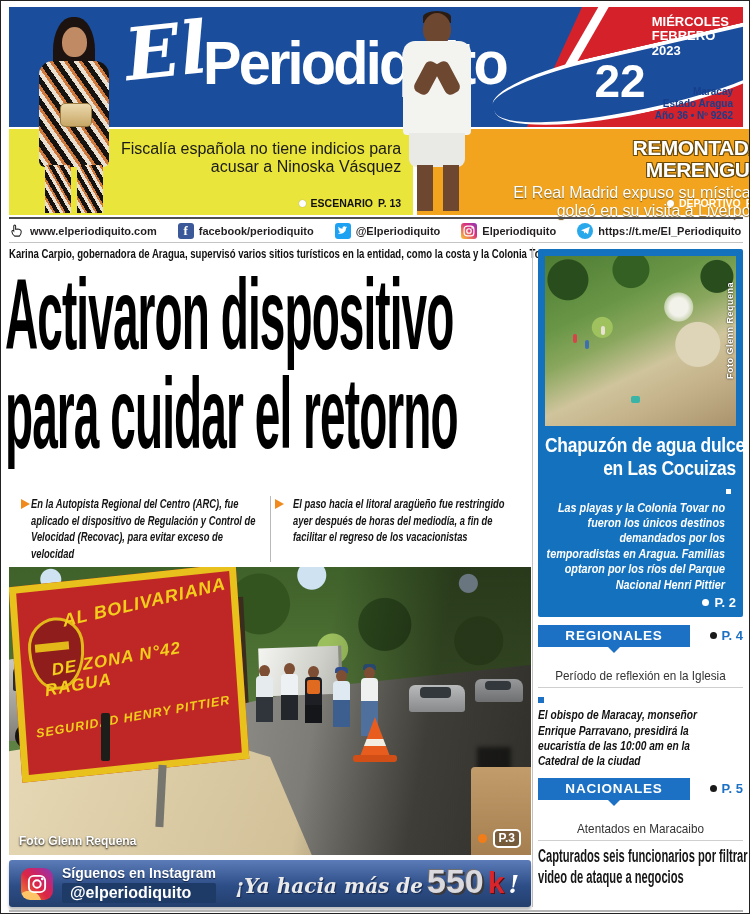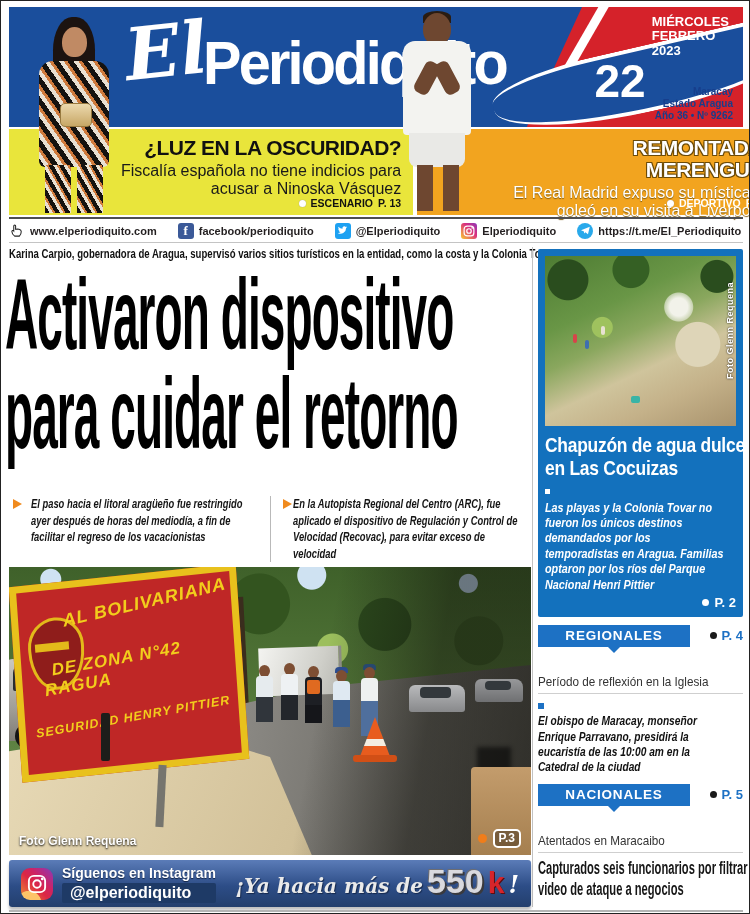--- a/index.html
+++ b/index.html
@@ -144,21 +144,21 @@
   .cone-base{position:absolute;left:344px;top:188px;width:44px;height:7px;background:#d14f16;border-radius:3px;}
   .credit{position:absolute;left:10px;bottom:7px;color:#fff;font-size:12px;font-weight:bold;text-shadow:0 1px 2px #000;}
   .pbadge{position:absolute;right:10px;bottom:7px;display:flex;align-items:center;gap:6px;}
   .pbadge .dot{width:9px;height:9px;background:#f07d1a;}
   .pbadge-box{border:2px solid #fff;border-radius:5px;padding:0 4px 1px 4px;color:#fff;font-size:12px;font-weight:bold;
               background:rgba(0,0,0,.3);}
 
   
   .vdivider{position:absolute;left:531px;top:246px;width:1px;height:660px;background:#c2c2c2;}
   .rightcol{position:absolute;left:537px;top:248px;width:205px;}
-  .featurebox{background:#1371bd;padding:7px;box-sizing:border-box;border-radius:2px;}
+  .featurebox{background:#1371bd;padding:7px;box-sizing:border-box;border-radius:2px;text-align:right;}
   .f-photo{position:relative;height:170px;overflow:hidden;background:
     radial-gradient(circle at 70% 30%,#f2f2ea 0 9px,rgba(242,242,234,.6) 14px,transparent 15px),
     radial-gradient(circle at 80% 52%,#ded5b8 0 22px,transparent 23px),
     radial-gradient(circle at 12% 14%,#2a4d1e 0 20px,transparent 21px),
     radial-gradient(circle at 45% 8%,#356024 0 18px,transparent 19px),
     radial-gradient(circle at 90% 12%,#2a4d1e 0 16px,transparent 17px),
     radial-gradient(circle at 30% 42%,#9fc25e 0 10px,transparent 11px),
     linear-gradient(155deg,#4e7c33 0%,#699646 30%,#8aa75e 45%,#cfc49c 62%,#c4b189 78%,#a9936d 100%);}
   .f-credit{position:absolute;right:1px;top:26px;writing-mode:vertical-rl;transform:rotate(180deg);
             color:#fff;font-size:9px;font-weight:bold;letter-spacing:.5px;text-shadow:0 0 2px #000;}
@@ -169,21 +169,21 @@
   .f-page{display:flex;justify-content:flex-end;align-items:center;gap:6px;color:#fff;
           font-weight:bold;font-size:13px;margin-top:2px;}
   .f-page .dot{width:7px;height:7px;background:#fff;}
   .sec-row{display:flex;align-items:center;margin-top:8px;}
   .sec-bar{position:relative;width:152px;background:#1d71c4;color:#fff;text-align:center;
            font-size:13.5px;font-weight:bold;letter-spacing:.8px;padding:3px 0 4px;}
   .sec-bar::after{content:"";position:absolute;left:50%;bottom:-6px;margin-left:-6px;
                   border:6px solid transparent;border-top-color:#1d71c4;border-bottom:none;}
   .sec-page{margin-left:auto;display:flex;align-items:center;gap:5px;color:#1d71c4;font-weight:bold;font-size:13px;}
   .sec-page .dot{width:7px;height:7px;background:#1a1a1a;}
-  .rkicker{margin-top:27px;font-size:13px;color:#333;}
+  .rkicker{margin-top:21px;font-size:13px;color:#333;text-align:center;}
   .rule{height:1px;background:#cfcfcf;margin:4px 0 5px;}
   .rhead-lg{font-weight:bold;color:#0b0b0b;font-size:23px;line-height:1.08;letter-spacing:-.3px;}
   .rhead-md{font-weight:bold;color:#161616;font-size:18px;line-height:1.18;}
   .rsub{margin-top:5px;font-size:12px;font-style:italic;font-weight:bold;color:#111;line-height:1.28;}
   .rsub .sq{display:inline-block;width:6px;height:6px;background:#1d71c4;margin-right:5px;vertical-align:1px;}
 
   
   .banner{position:absolute;left:8px;top:859px;width:522px;height:47px;border-radius:3px;
           background:linear-gradient(180deg,#5b7cb8,#2d4d87 55%,#233f6d);display:flex;align-items:center;
           padding:0 12px;box-sizing:border-box;gap:9px;box-shadow:0 3px 3px rgba(0,0,0,.25);}
@@ -245,21 +245,20 @@
     <div class="p-torso"></div>
     <div class="p-armL"></div>
     <div class="p-armR"></div>
     <div class="p-shorts"></div>
     <div class="p-legL"></div>
     <div class="p-legR"></div>
   </div>
 
   <div class="teasers">
     <div class="teaser teaser-esc">
-      <div class="tz-title">¿LUZ EN LA OSCURIDAD?</div>
       <div class="tz-body pre">Fiscalía española no tiene indicios para
 acusar a Ninoska Vásquez</div>
       <div class="tz-label">
         <span class="dot"></span>
         <span>ESCENARIO</span>
         <span>P. 13</span>
       </div>
     </div>
     <div class="teaser teaser-dep">
       <div class="tz-title">REMONTADA MERENGUE</div>
@@ -317,26 +316,26 @@
 
   <div class="kicker-main">
     <span class="cond pre" style="--sx:.71">Karina Carpio, gobernadora de Aragua, supervisó varios sitios turísticos en la entidad, como la costa y la Colonia Tovar</span>
   </div>
   <h1 class="headline" style="margin:0">
     <span class="cond pre" style="--sx:.46">Activaron dispositivo
 para cuidar el retorno</span>
   </h1>
   <div class="deck">
     <div class="deck-col">
+      <span class="tri" style="left:12px"></span>
+      <span class="deck-text cond" style="--sx:.75">En la Autopista Regional del Centro (ARC), fue aplicado el dispositivo de Regulación y Control de Velocidad (Recovac), para evitar exceso de velocidad</span>
+    </div>
+    <div class="deck-col">
       <span class="tri"></span>
       <span class="deck-text cond" style="--sx:.75">El paso hacia el litoral aragüeño fue restringido ayer después de horas del mediodía, a fin de facilitar el regreso de los vacacionistas</span>
-    </div>
-    <div class="deck-col">
-      <span class="tri" style="left:12px"></span>
-      <span class="deck-text cond" style="--sx:.75">En la Autopista Regional del Centro (ARC), fue aplicado el dispositivo de Regulación y Control de Velocidad (Recovac), para evitar exceso de velocidad</span>
     </div>
   </div>
 
   <div class="photo">
     <div class="foliage"></div>
     <div class="trunk trunk1"></div>
     <div class="trunk trunk2"></div>
     <div class="road"></div>
     <div class="sand"></div>
     <div class="shade"></div>

